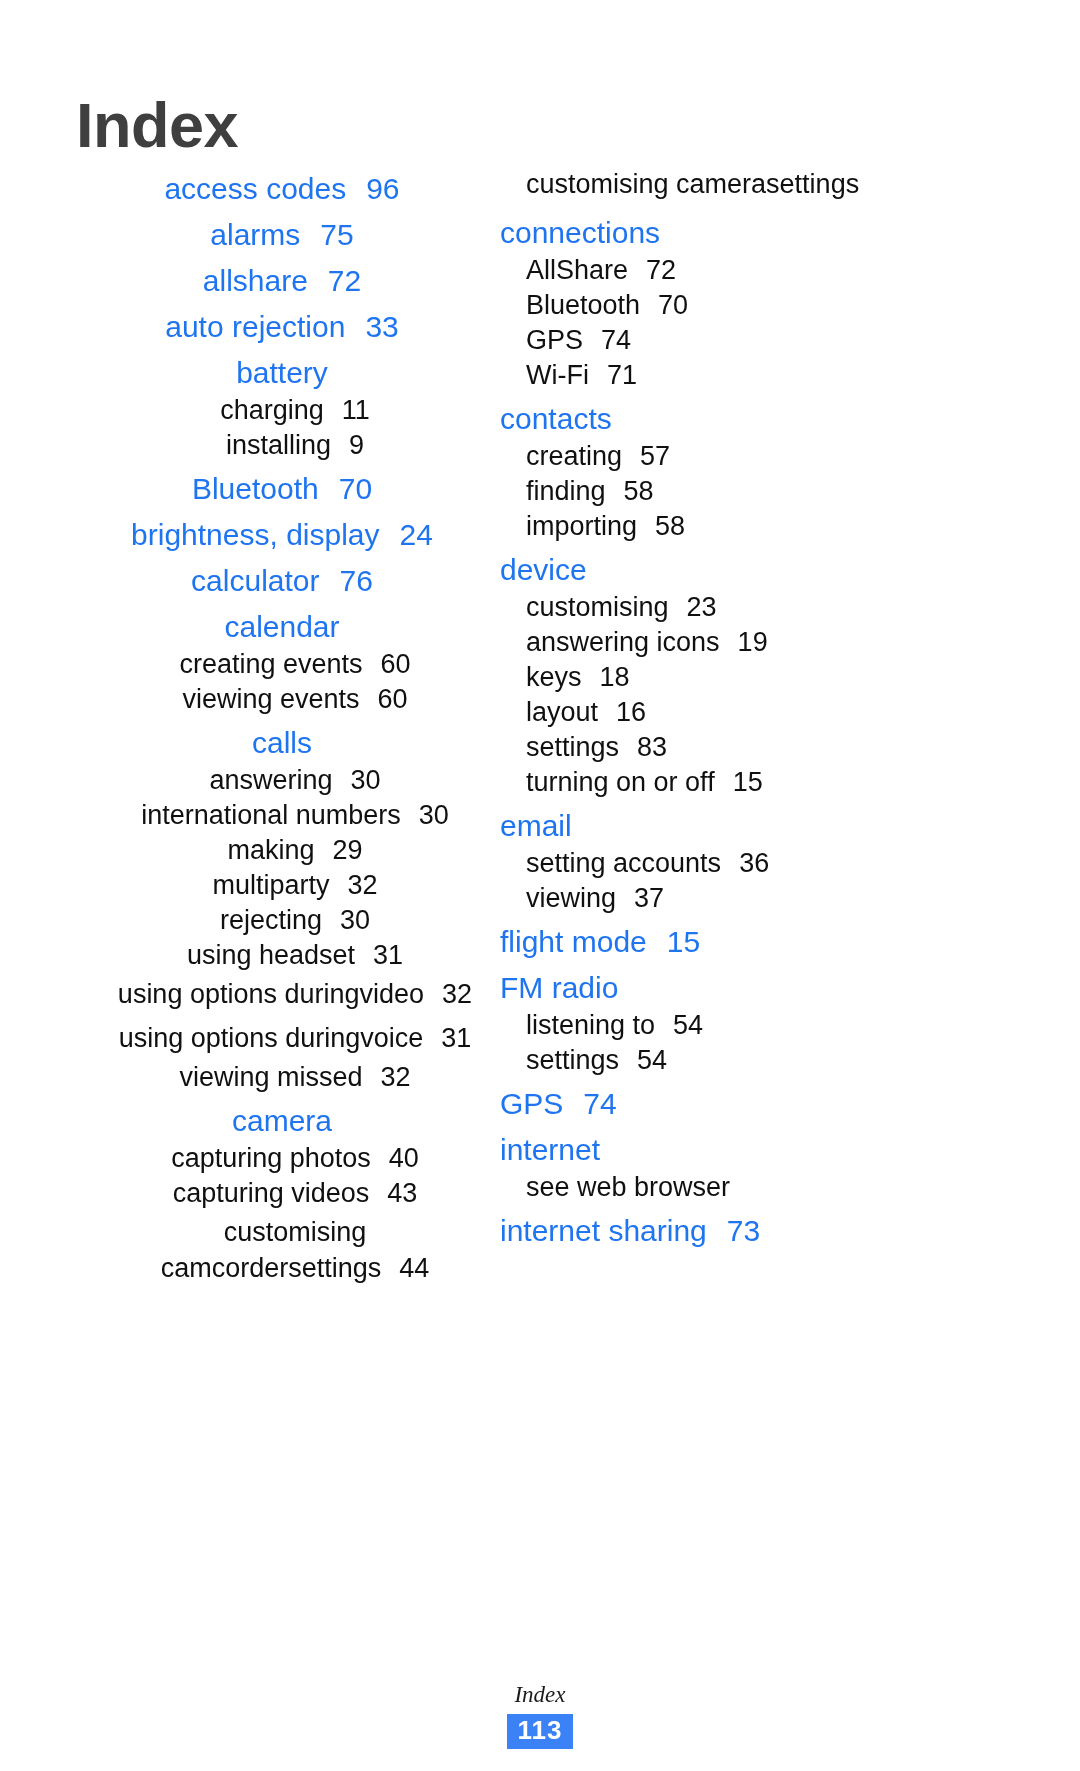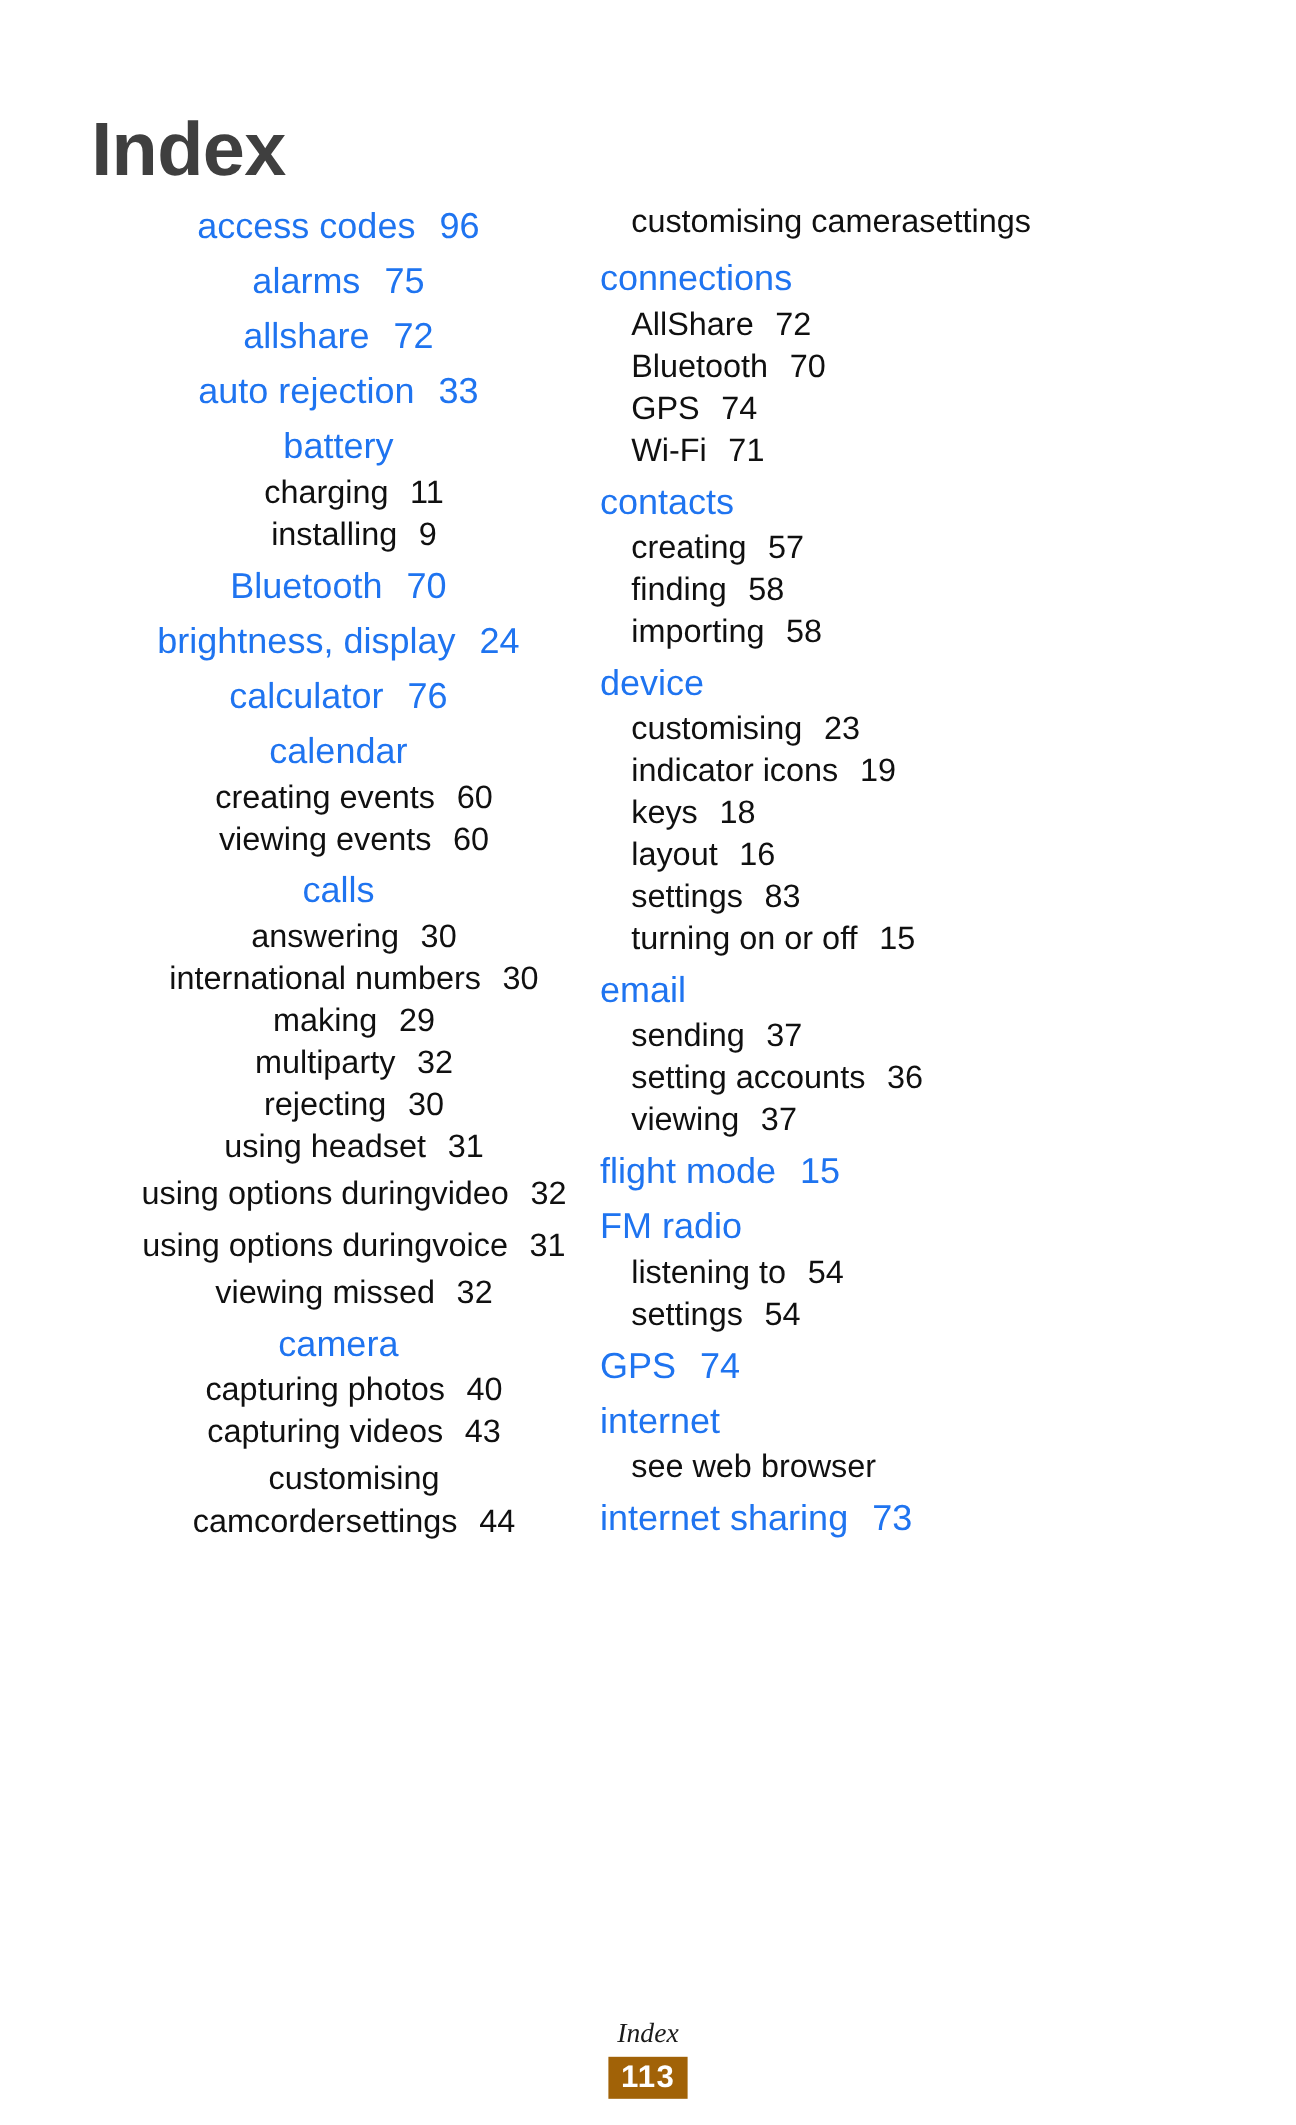--- a/index.html
+++ b/index.html
@@ -89,21 +89,21 @@
   .footer-label {
     font-family: "Liberation Serif", serif;
     font-style: italic;
     font-size: 23px;
     color: #1a1a1a;
     display: block;
     margin-bottom: 6px;
   }
   .footer-pagebox {
     display: inline-block;
-    background: #a16207;
+    background: #3b82f6;
     color: #ffffff;
     font-size: 26px;
     font-weight: bold;
     padding: 3px 11px 5px 11px;
     line-height: 1.05;
     letter-spacing: 1px;
   }
 </style>
 </head>
 <body>
@@ -148,27 +148,26 @@
         <div class="entry sub-entry"><span class="label">AllShare</span><span class="pagenum">72</span></div>
         <div class="entry sub-entry"><span class="label">Bluetooth</span><span class="pagenum">70</span></div>
         <div class="entry sub-entry"><span class="label">GPS</span><span class="pagenum">74</span></div>
         <div class="entry sub-entry"><span class="label">Wi-Fi</span><span class="pagenum">71</span></div>
         <div class="entry main-entry"><span class="label">contacts</span></div>
         <div class="entry sub-entry"><span class="label">creating</span><span class="pagenum">57</span></div>
         <div class="entry sub-entry"><span class="label">finding</span><span class="pagenum">58</span></div>
         <div class="entry sub-entry"><span class="label">importing</span><span class="pagenum">58</span></div>
         <div class="entry main-entry"><span class="label">device</span></div>
         <div class="entry sub-entry"><span class="label">customising</span><span class="pagenum">23</span></div>
-        <div class="entry sub-entry"><span class="label">indicator icons</span><span class="pagenum">19</span></div>
+        <div class="entry sub-entry"><span class="label">answering icons</span><span class="pagenum">19</span></div>
         <div class="entry sub-entry"><span class="label">keys</span><span class="pagenum">18</span></div>
         <div class="entry sub-entry"><span class="label">layout</span><span class="pagenum">16</span></div>
         <div class="entry sub-entry"><span class="label">settings</span><span class="pagenum">83</span></div>
         <div class="entry sub-entry"><span class="label">turning on or off</span><span class="pagenum">15</span></div>
         <div class="entry main-entry"><span class="label">email</span></div>
-        <div class="entry sub-entry"><span class="label">sending</span><span class="pagenum">37</span></div>
         <div class="entry sub-entry"><span class="label">setting accounts</span><span class="pagenum">36</span></div>
         <div class="entry sub-entry"><span class="label">viewing</span><span class="pagenum">37</span></div>
         <div class="entry main-entry"><span class="label">flight mode</span><span class="pagenum">15</span></div>
         <div class="entry main-entry"><span class="label">FM radio</span></div>
         <div class="entry sub-entry"><span class="label">listening to</span><span class="pagenum">54</span></div>
         <div class="entry sub-entry"><span class="label">settings</span><span class="pagenum">54</span></div>
         <div class="entry main-entry"><span class="label">GPS</span><span class="pagenum">74</span></div>
         <div class="entry main-entry"><span class="label">internet</span></div>
         <div class="entry sub-entry"><span class="label">see web browser</span></div>
         <div class="entry main-entry"><span class="label">internet sharing</span><span class="pagenum">73</span></div>

